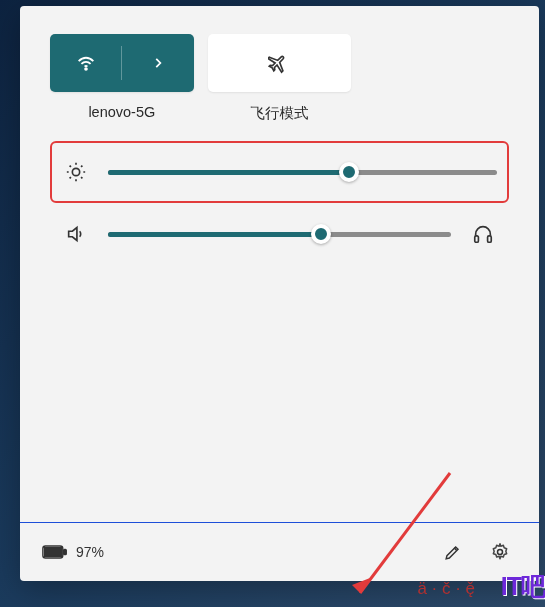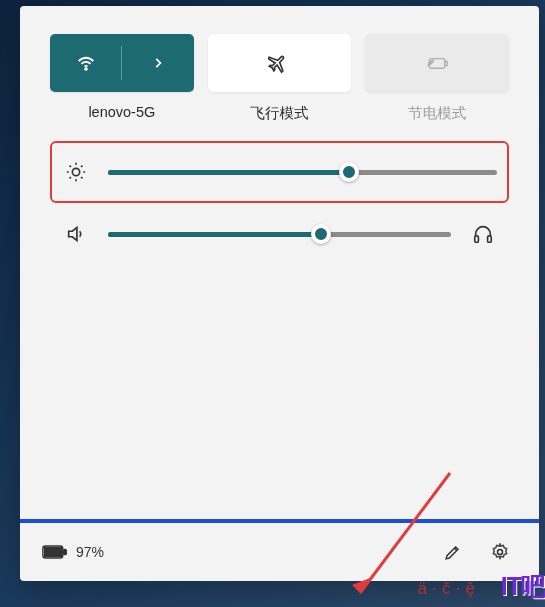--- a/index.html
+++ b/index.html
@@ -44,21 +44,21 @@
     flex: 1; height: 5px; background: #8b8b8b; border-radius: 3px; position: relative;
   }
   .slider-fill { position: absolute; left: 0; top: 0; height: 100%; background: #1e6a72; border-radius: 3px; }
   .slider-thumb {
     position: absolute; top: 50%; width: 20px; height: 20px; border-radius: 50%;
     background: #1e6a72; border: 4px solid #fff; transform: translate(-50%, -50%);
     box-shadow: 0 1px 3px rgba(0,0,0,0.3);
   }
   .slider-end { width: 28px; display: flex; justify-content: center; color: #444; }
   .footer {
-    margin-top: auto; border-top: 4px solid #1d4ed8;
+    margin-top: auto; border-top: 1px solid #1d4ed8;
     display: flex; align-items: center; padding: 12px 22px; gap: 14px;
   }
   .battery { display: flex; align-items: center; gap: 8px; font-size: 14px; color: #333; }
   .spacer { flex: 1; }
   .foot-btn { width: 34px; height: 34px; display: flex; align-items: center; justify-content: center; cursor: pointer; color: #333; }
   .arrow-annotation {
     position: absolute; bottom: 4px; left: 340px; width: 120px; height: 140px; pointer-events: none;
   }
   .watermark { position: absolute; right: 0; bottom: 4px; font-weight: 900; font-size: 25px; color: #6d28d9; text-shadow: 1px 1px 0 #fff; letter-spacing: -1px; }
   .diacritics { position: absolute; right: 70px; bottom: 8px; font-size: 17px; color: #b03030; }
@@ -100,32 +100,20 @@
       <div class="tile off">
         <span>
           <svg width="22" height="22" viewBox="0 0 24 24" fill="none" stroke="#333" stroke-width="1.8">
               <path d="M21 15l-9-4V5.5a1.5 1.5 0 0 0-3 0V11l-9 4v2l9-2v4l-2 1.5V22l3.5-1 3.5 1v-1.5L12 19v-4l9 2v-2z" transform="rotate(45 12 12)"></path>
             </svg>
         </span>
       </div>
       <div class="tile-label">飞行模式</div>
     </div>
 
-    <div class="tile-wrap">
-      <div class="tile disabled">
-        <span>
-          <svg width="26" height="20" viewBox="0 0 30 20" fill="none" stroke="#b0b0b0" stroke-width="1.6">
-              <rect x="6" y="5" width="18" height="11" rx="2"></rect>
-              <rect x="24" y="8" width="3" height="5" rx="1"></rect>
-              <path d="M4 14c0-5 4-8 8-8-1 4-4 7-8 8z" fill="#b0b0b0" stroke="none"></path>
-            </svg>
-        </span>
-      </div>
-      <div class="tile-label muted">节电模式</div>
-    </div>
 
 
 
   </div>
 
   <div class="sliders">
 
     <div class="slider-row highlight">
       <div class="slider-icon">
         <svg width="22" height="22" viewBox="0 0 24 24" fill="none" stroke="#333" stroke-width="1.8">

